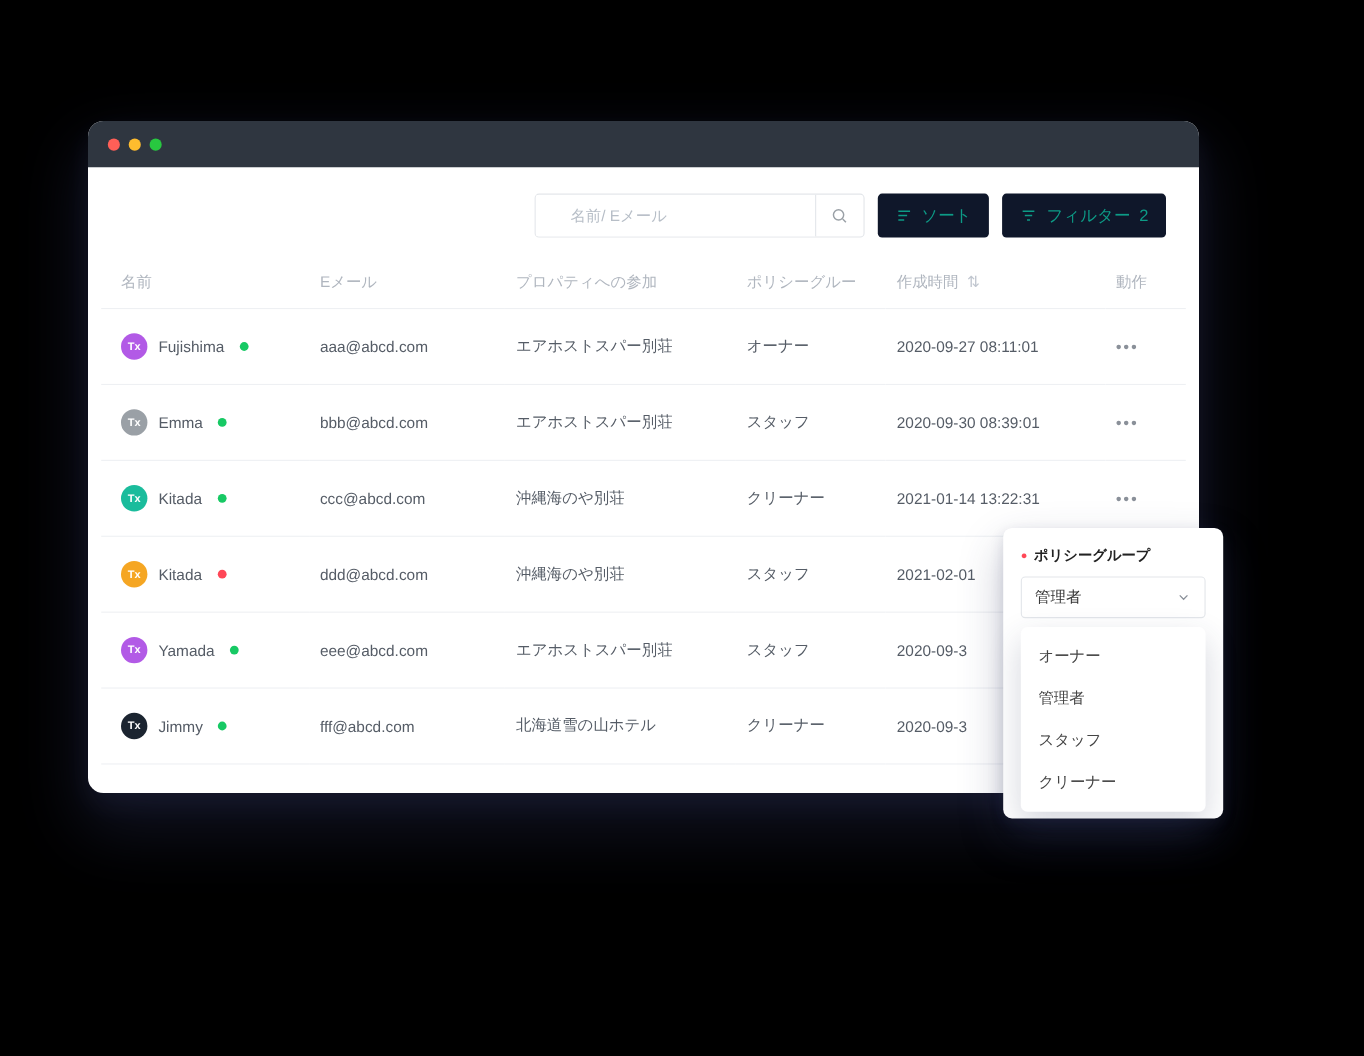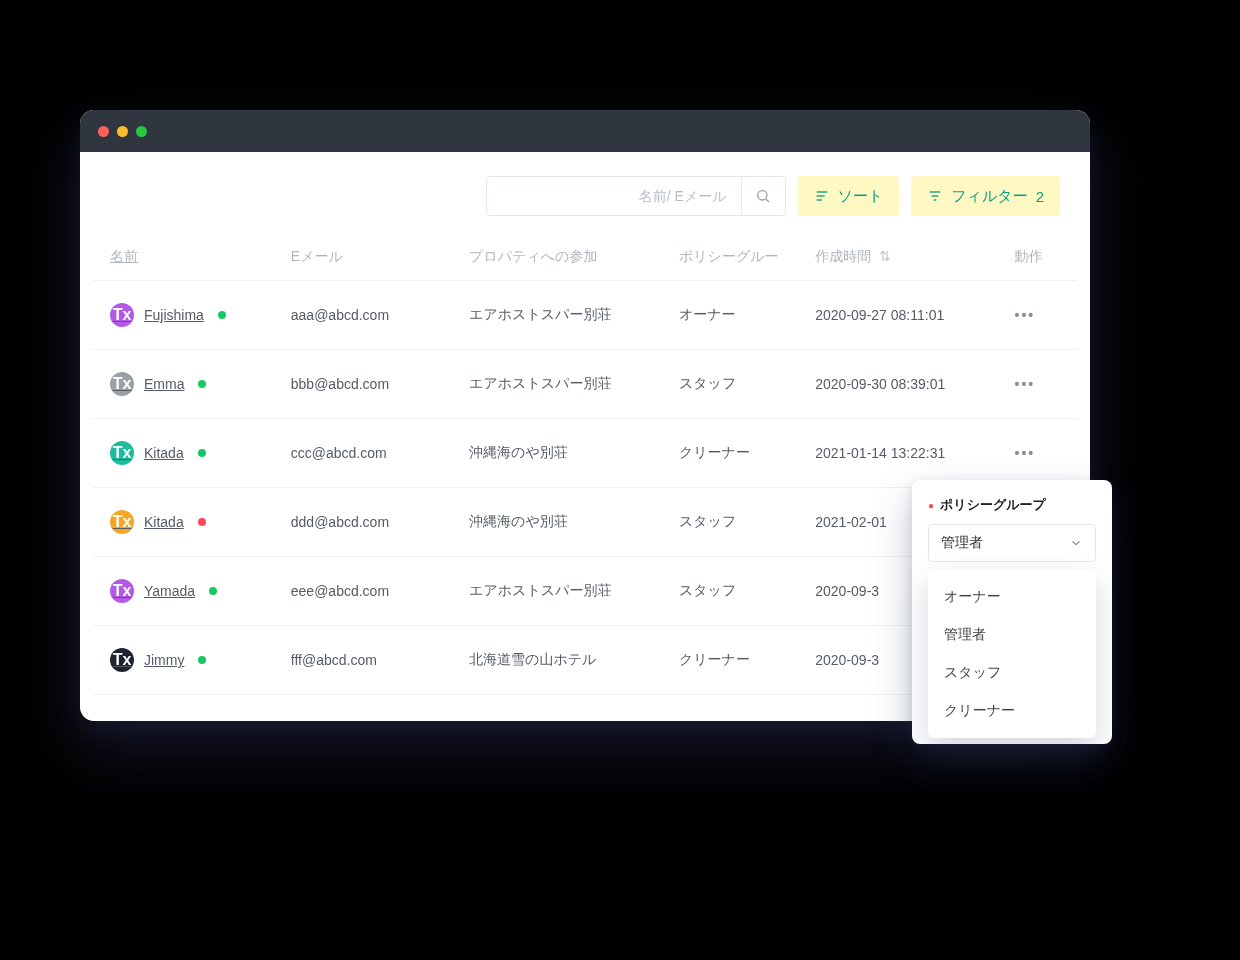--- a/index.html
+++ b/index.html
@@ -48,37 +48,36 @@
     border: 1px solid #e3e6ea;
     border-radius: 4px;
     overflow: hidden;
     width: 300px;
     height: 40px;
   }
   .searchwrap input {
     flex: 1;
     border: none;
     outline: none;
-    padding: 0 14px;
+    padding: 0 32px;
     font-size: 14px;
     color: #555;
-    text-align: right;
   }
   .searchwrap input::placeholder { color: #b7bec7; }
   .searchbtn {
     width: 44px;
     border-left: 1px solid #e3e6ea;
     display: flex;
     align-items: center;
     justify-content: center;
     cursor: pointer;
   }
   .pillbtn {
     height: 40px;
-    background: #fef9c3;
+    background: #0f172a;
     color: #0d9b86;
     border-radius: 4px;
     display: flex;
     align-items: center;
     gap: 8px;
     padding: 0 16px;
     font-size: 15px;
     font-weight: 500;
     cursor: pointer;
   }
@@ -104,21 +103,21 @@
     border-bottom: 1px solid #eef0f3;
     color: #555c66;
     font-size: 14px;
     vertical-align: middle;
     white-space: nowrap;
   }
   .namecell { display: flex; align-items: center; gap: 10px; }
   .avatar {
     width: 24px; height: 24px; border-radius: 50%;
     display: flex; align-items: center; justify-content: center;
-    color: #fff; font-size: 16px; font-weight: 600;
+    color: #fff; font-size: 10px; font-weight: 600;
   }
   .status { width: 8px; height: 8px; border-radius: 50%; display:inline-block; margin-left: 4px; }
   .status.green { background: #17c964; }
   .status.red { background: #ff4757; }
   .dots { letter-spacing: 2px; color: #8a9099; cursor: pointer; font-weight: bold; }
 
   th .sorticon { margin-left: 4px; color: #c0c6cf; }
 
   .popover {
     position: absolute;
@@ -160,21 +159,21 @@
     padding: 8px 0;
   }
   .dropdown .opt {
     padding: 10px 16px;
     font-size: 14px;
     color: #444;
     cursor: pointer;
   }
 
   
-  .c-name { width: 180px; padding-left: 18px; text-decoration: underline;}
+  .c-name { width: 180px; padding-left: 18px;}
   .c-email { width: 170px; }
   .c-prop { width: 200px; }
   .c-policy { width: 130px; }
   .c-created { width: 190px; }
   .c-act { width: 70px; }
 </style>
 </head>
 <body>
 
 <div class="stage">

